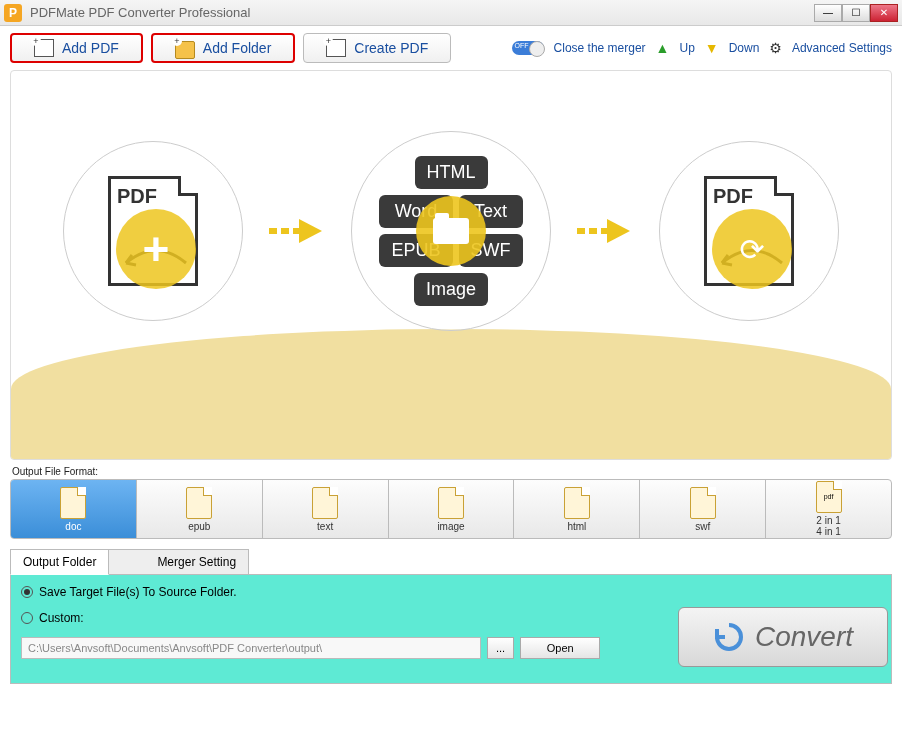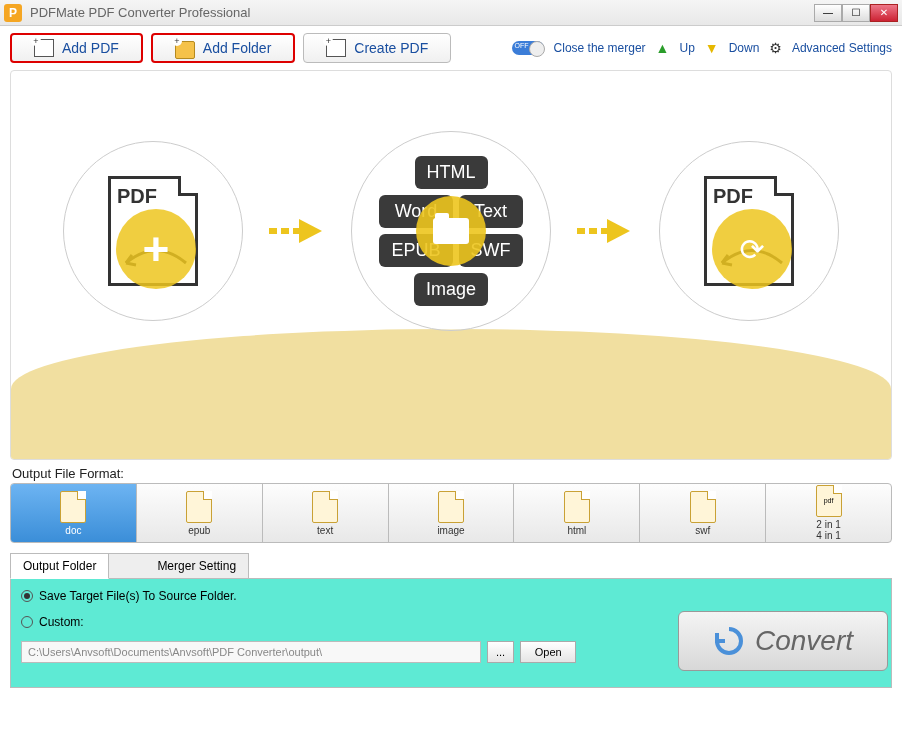--- a/index.html
+++ b/index.html
@@ -52,21 +52,21 @@
 .fmt { background: #3a3a3a; color: #fff; padding: 6px 12px; border-radius: 6px; font-size: 18px; font-weight: 500; text-align: center; }
 .fmt.span2 { grid-column: 1 / 3; justify-self: center; }
 .center-yellow { position: absolute; width: 70px; height: 70px; background: rgba(237,197,30,0.9); border-radius: 50%; left: 50%; top: 50%; transform: translate(-50%,-50%); display: flex; align-items: center; justify-content: center; z-index: 2; }
 .folder-big { width: 36px; height: 26px; background: #fff; border-radius: 3px; position: relative; }
 .folder-big::before { content: ""; position: absolute; top: -5px; left: 2px; width: 14px; height: 6px; background: #fff; border-radius: 2px 2px 0 0; }
 
 .arrow-big { display: flex; align-items: center; }
 .arrow-big svg { width: 60px; height: 40px; }
 
 
-.outlabel { font-size: 13px; padding: 0 12px 2px 12px; color: #222; }
+.outlabel { font-size: 10px; padding: 0 12px 2px 12px; color: #222; }
 .formats-bar { display: flex; margin: 0 10px; border: 1px solid #bbb; border-radius: 4px; overflow: hidden; background: linear-gradient(#fdfdfd,#e8e8e8); }
 .fmt-btn { flex: 1; height: 58px; display: flex; flex-direction: column; align-items: center; justify-content: center; border-right: 1px solid #bbb; cursor: pointer; gap: 2px; }
 .fmt-btn:last-child { border-right: none; }
 .fmt-btn.active { background: linear-gradient(#6db4f2,#3b8ed8); }
 .fmt-btn .doc-ico { width: 26px; height: 32px; background: #fff5d8; border: 1px solid #c9a135; border-radius: 2px; position: relative; }
 .fmt-btn .doc-ico::after { content: ""; position: absolute; right: -1px; top: -1px; width: 8px; height: 8px; background: #fff; border-left: 1px solid #c9a135; border-bottom: 1px solid #c9a135; }
 .fmt-btn .fl { font-size: 10px; color: #333; }
 .fmt-btn.active .fl { color: #fff; }
 
 
@@ -235,21 +235,21 @@
       <span class="radio checked"></span>
       <span>Save Target File(s) To Source Folder.</span>
     </div>
     <div class="radio-row">
       <span class="radio"></span>
       <span>Custom:</span>
     </div>
     <div class="path-row">
       <input class="path-input" readonly="" value="C:\Users\Anvsoft\Documents\Anvsoft\PDF Converter\output\" style="">
       <button class="smallbtn">...</button>
-      <button class="smallbtn" style="width:56px">Open</button>
+      <button class="smallbtn" style="width:80px">Open</button>
     </div>
   </div>
 
   <div class="convert">
     <svg class="cicon" viewBox="0 0 32 32">
       <path d="M16 4 A12 12 0 1 1 4 16" stroke="#4a90d9" stroke-width="4" fill="none"></path>
       <path d="M4 8 L4 16 L12 16" stroke="#4a90d9" stroke-width="4" fill="none"></path>
     </svg>
     <span class="clabel">Convert</span>
   </div>

